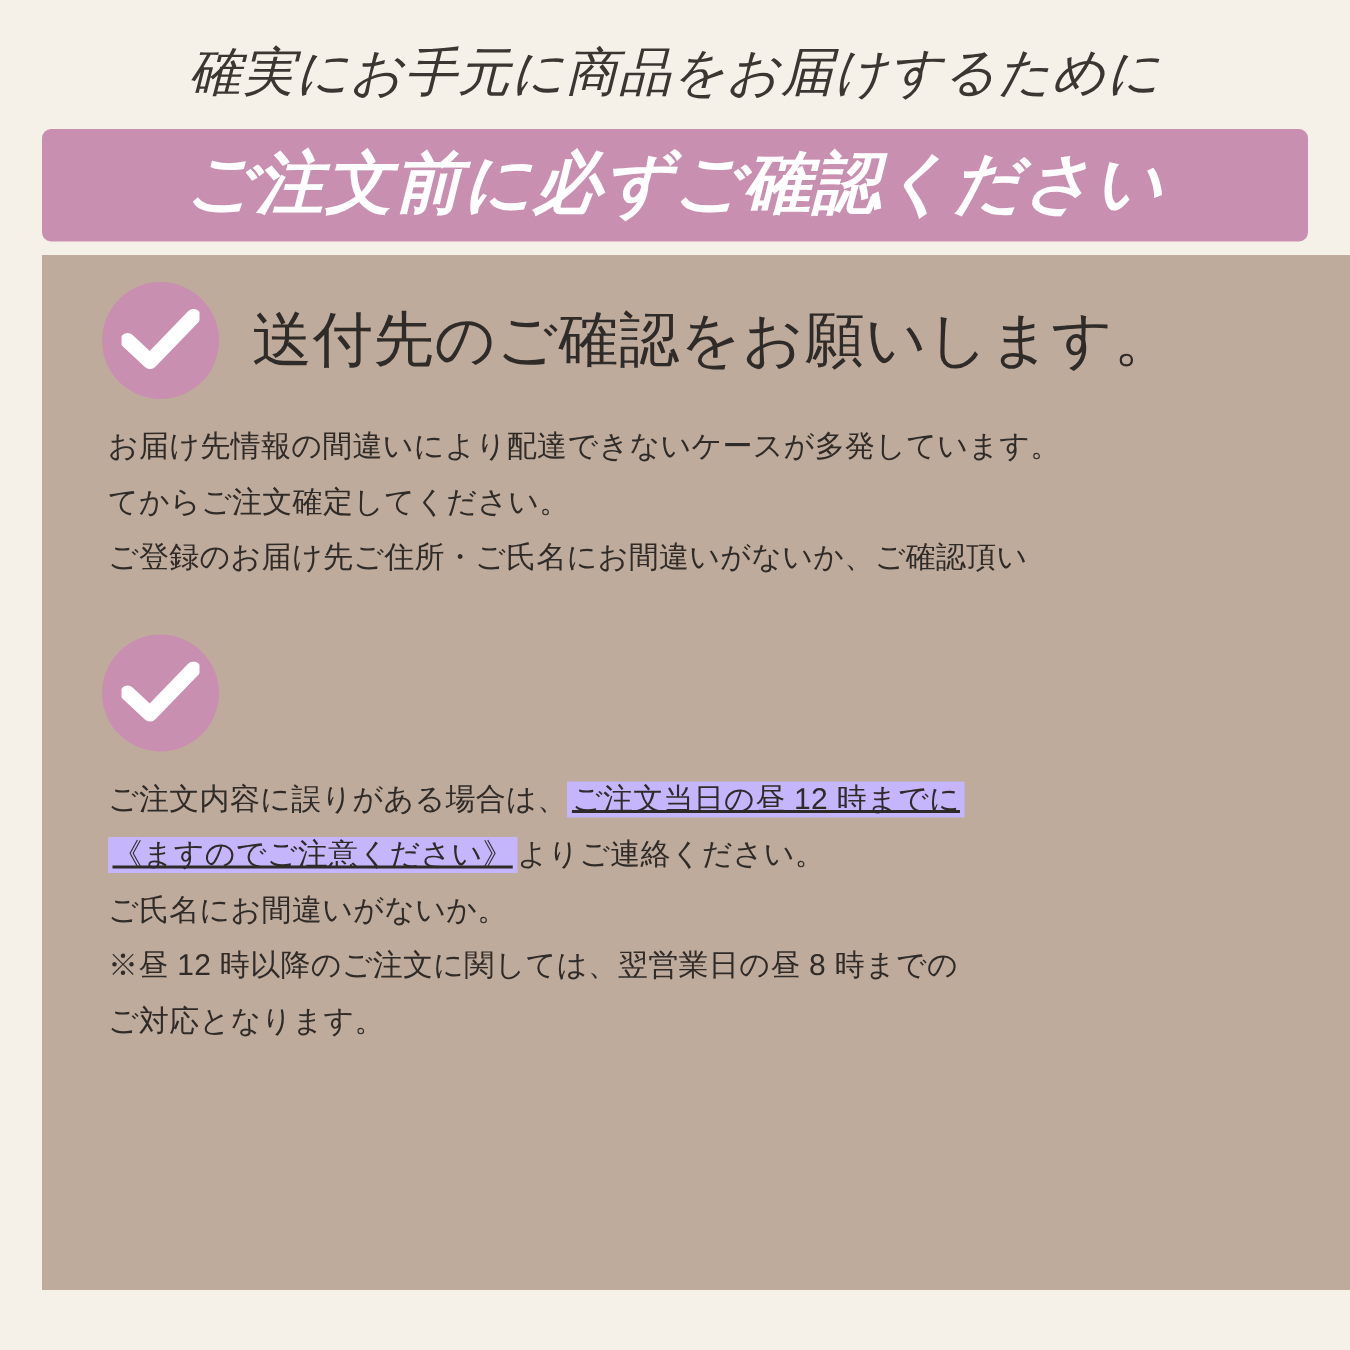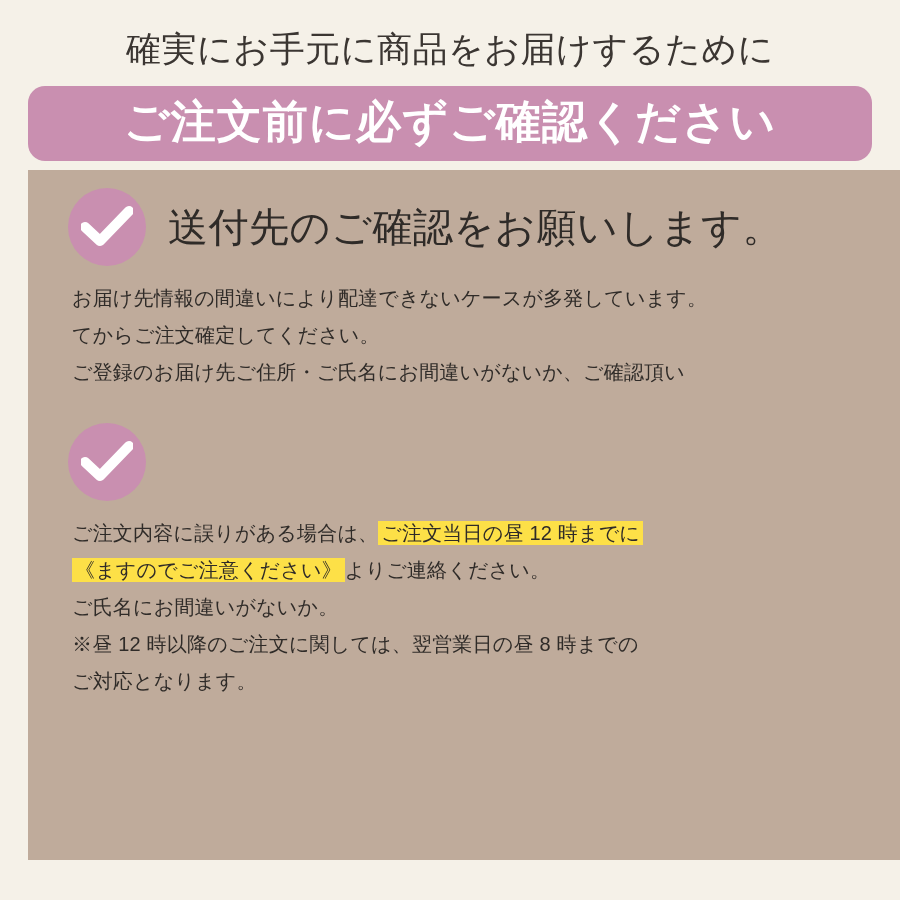--- a/index.html
+++ b/index.html
@@ -18,32 +18,33 @@
     width: 900px;
     height: 900px;
     background: #f5f1e8;
     box-sizing: border-box;
   }
 
   
   .header {
     padding-top: 26px;
     text-align: center;
+    font-style: italic;
   }
   .header-lead {
     font-size: 35px;
     color: #3b3632;
     letter-spacing: 0.5px;
     font-weight: 500;
     line-height: 1.3;
   }
   .header-banner {
     margin: 14px 28px 0 28px;
     background: #c98fb0;
-    border-radius: 17px;
+    border-radius: 6px;
     padding: 10px 0 14px 0;
   }
   .header-banner-text {
     font-size: 45px;
     color: #ffffff;
     font-weight: 700;
     letter-spacing: 1px;
     line-height: 1.15;
   }
 
@@ -93,23 +94,24 @@
     padding-left: 4px;
     font-size: 20px;
     color: #2f2b28;
     line-height: 1.85;
     letter-spacing: 0.2px;
   }
   .section-body p {
     margin: 0;
   }
   .hl {
-    background: #fde047;
+    background: #c4b5fd;
     padding: 1px 3px;
     box-decoration-break: clone;
+    text-decoration: underline;
     -webkit-box-decoration-break: clone;
   }
   .gap-2 { height: 22px; }
 </style>
 </head>
 <body>
 
 <div class="page">
 
   <div class="header">

